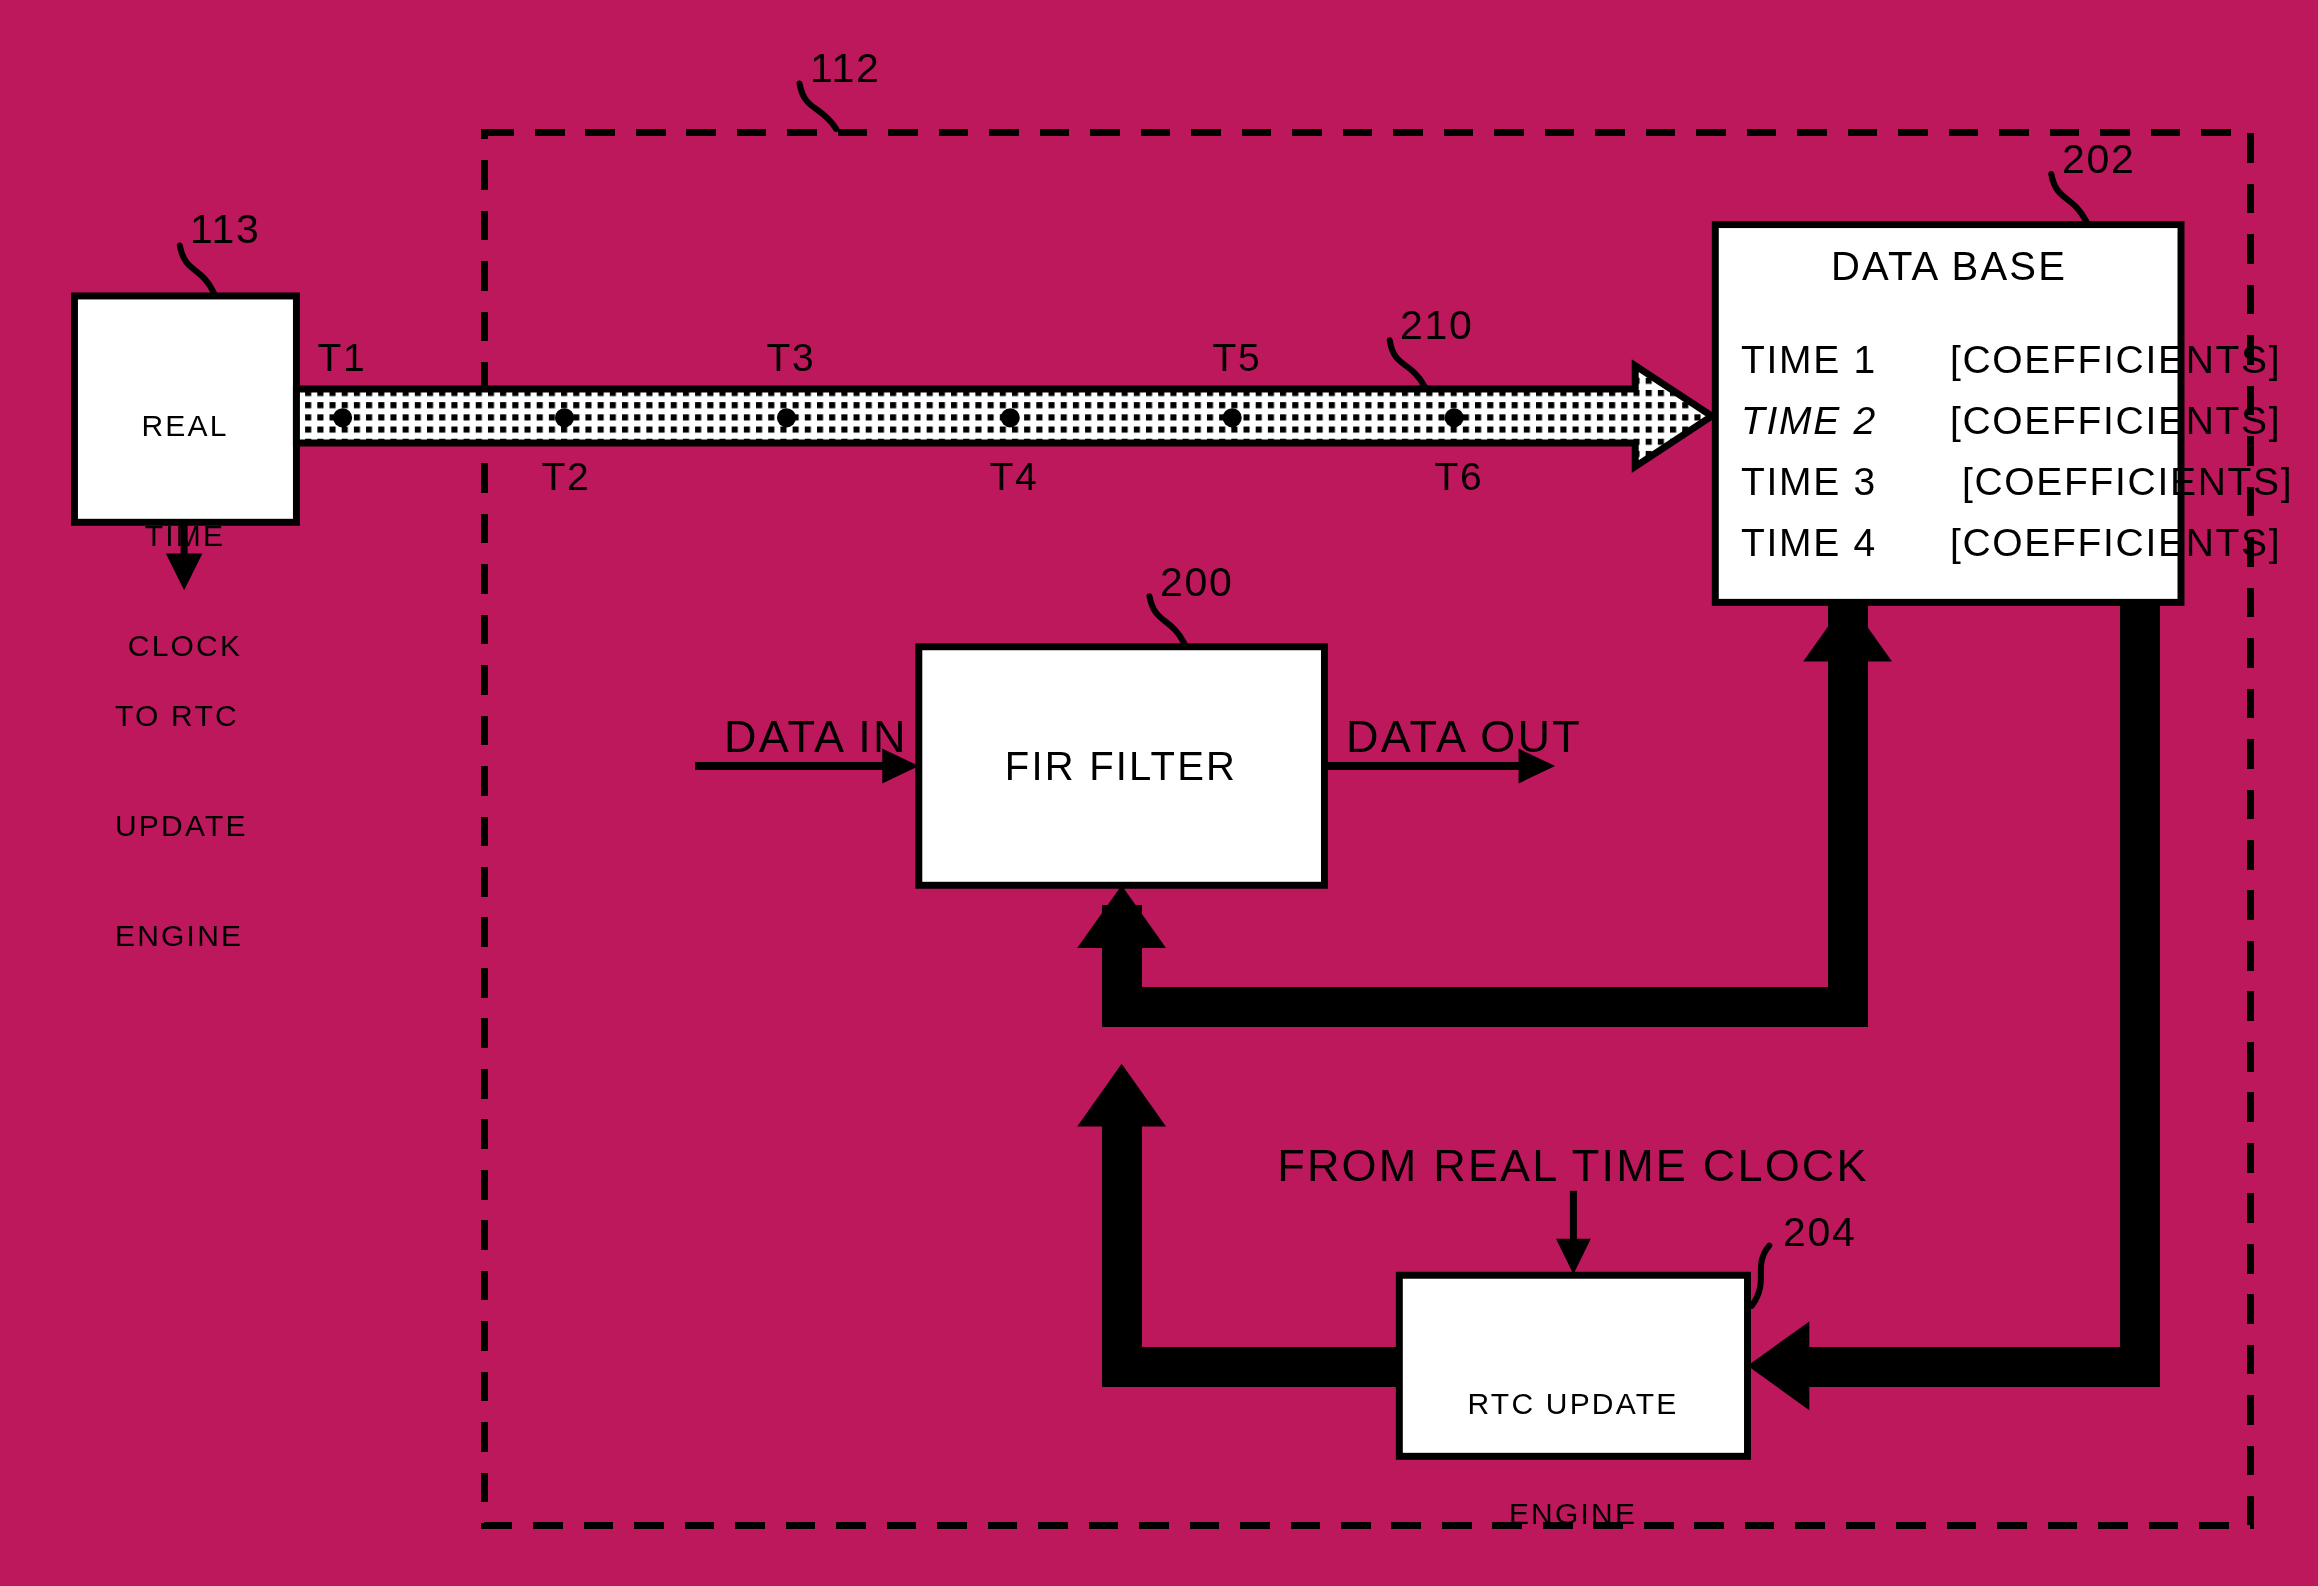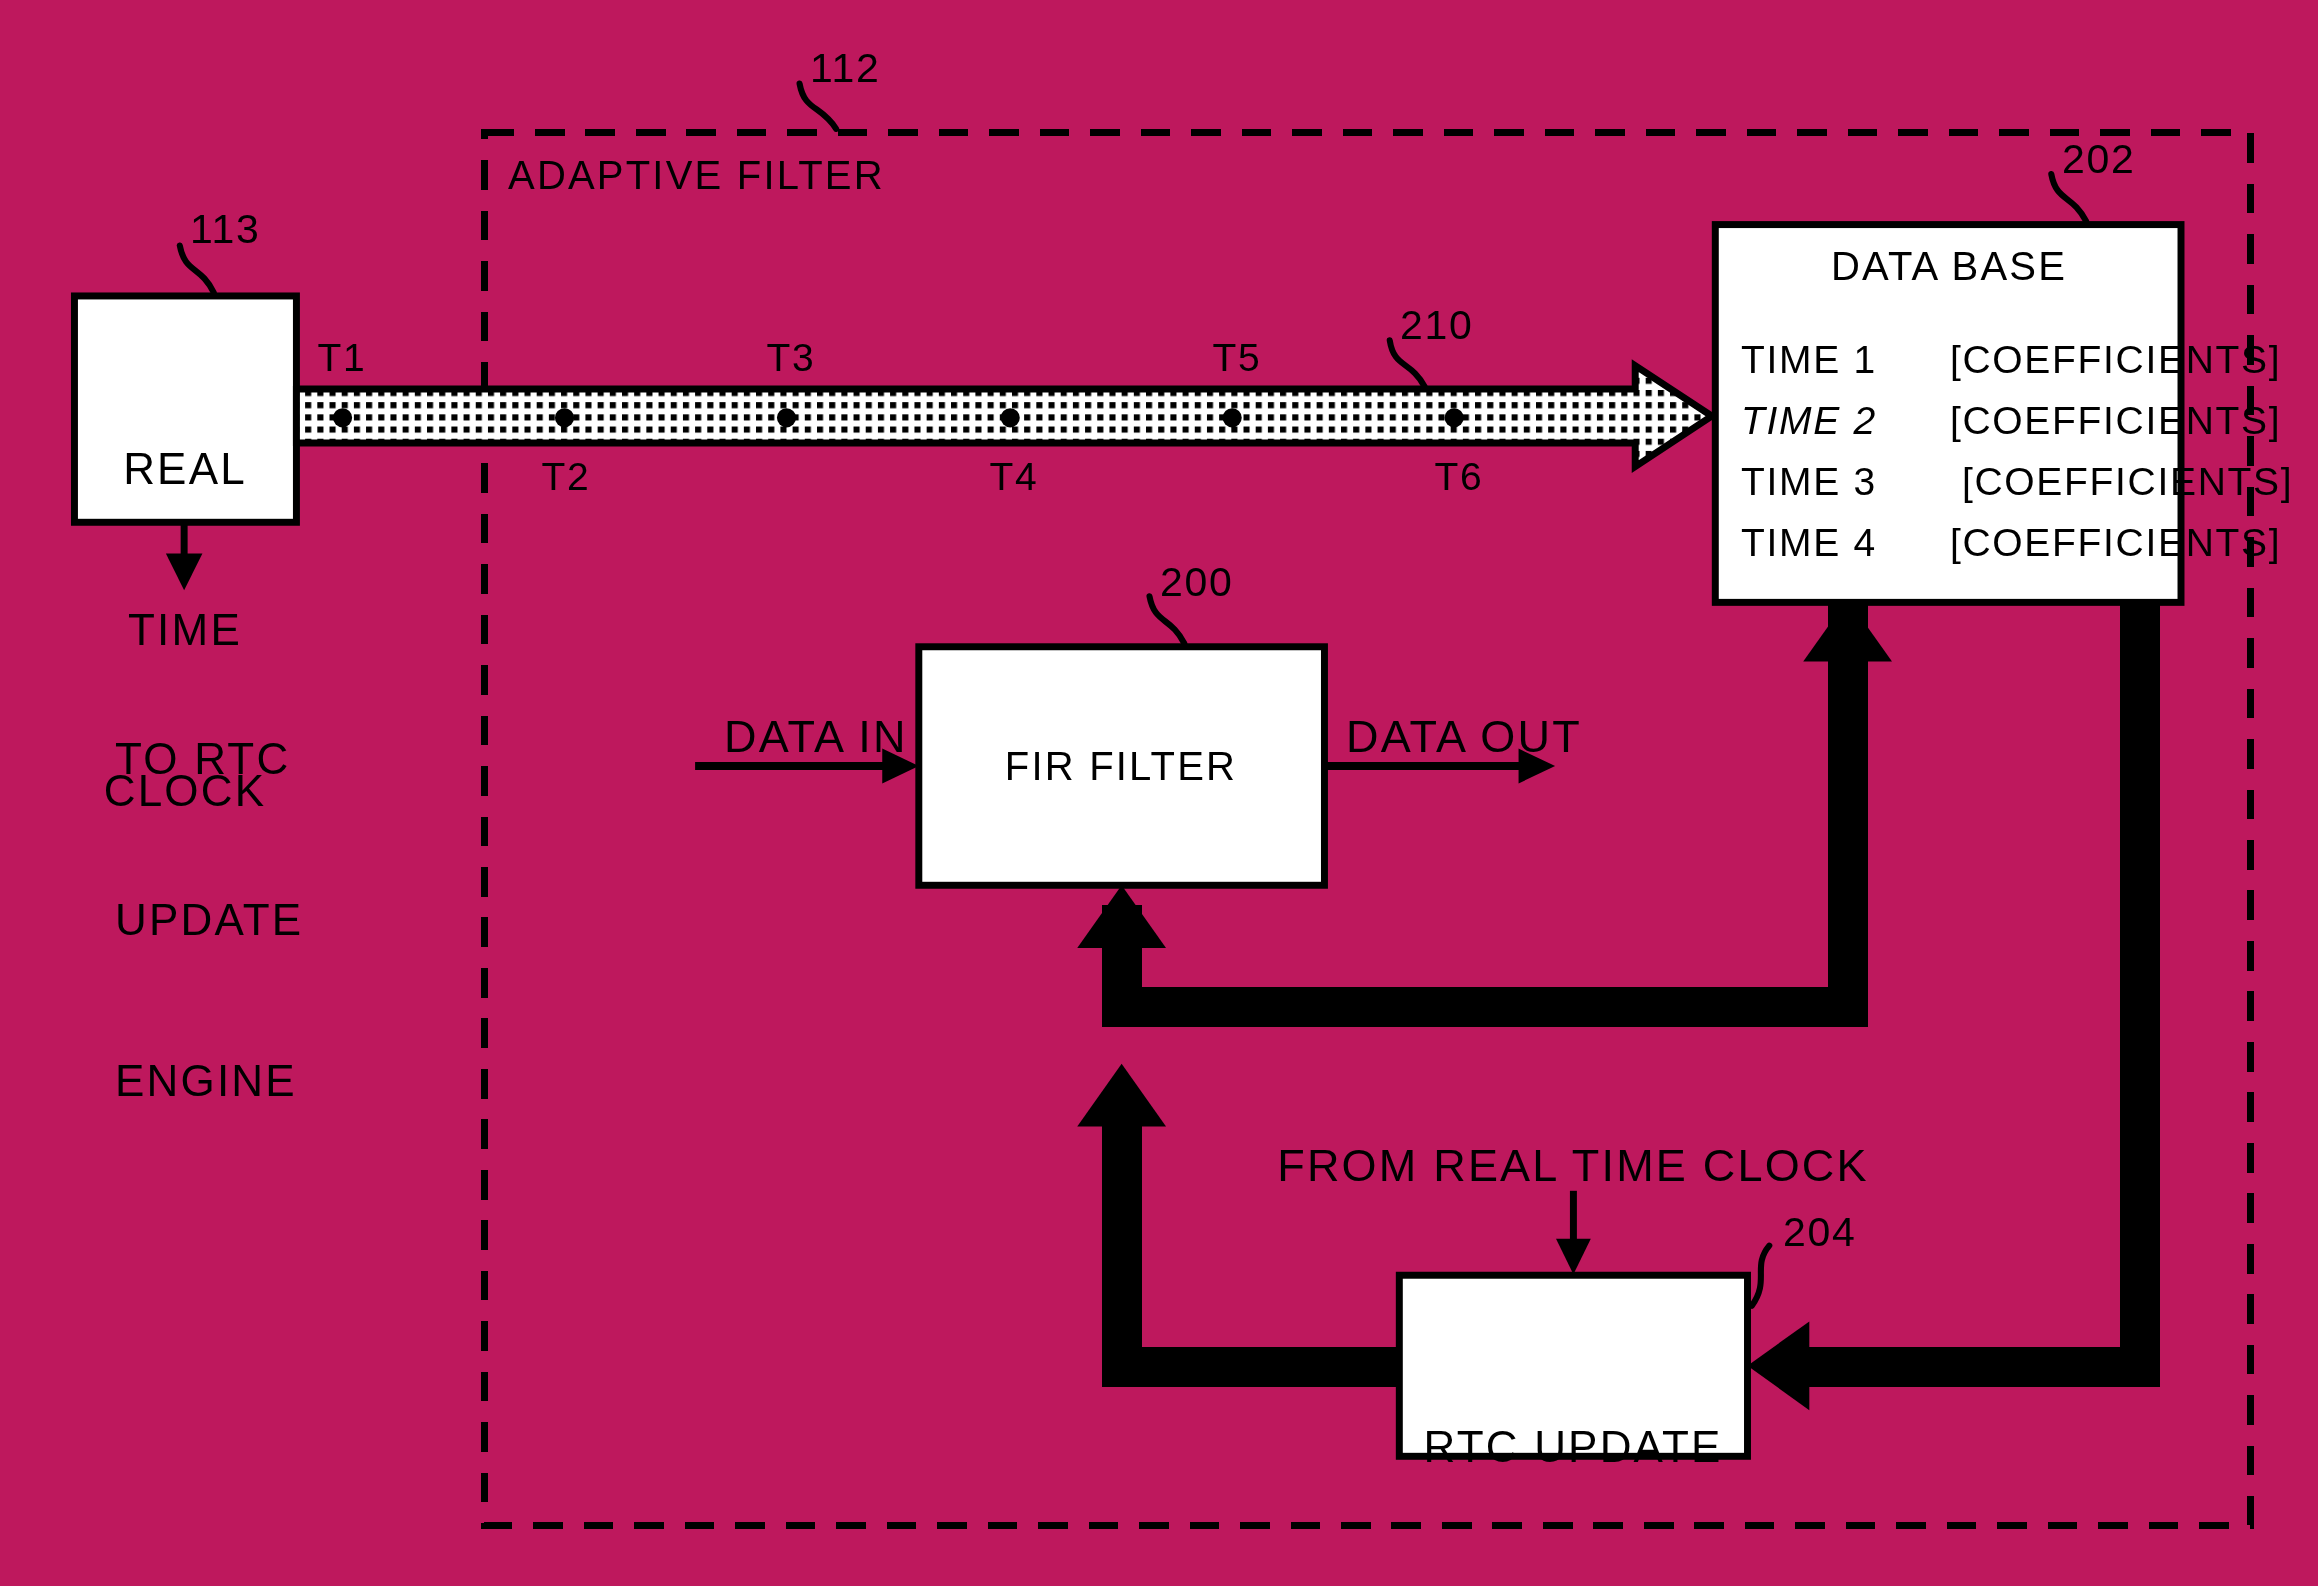--- a/index.html
+++ b/index.html
@@ -52,21 +52,21 @@
   .tick {
     font-size: 39px;
     letter-spacing: 1.7px;
   }
   .flow {
     font-size: 45px;
     letter-spacing: 2.2px;
     text-align: center;
   }
   .stacked {
-    font-size: 44px;
+    font-size: 30px;
     text-align: center;
     line-height: 1.22;
     letter-spacing: 2.2px;
   }
   .center-x {
     transform: translateX(-50%);
   }
 </style>
 </head>
 <body>
@@ -139,21 +139,20 @@
     <polygon points="1288,1222 1237,1294 1339,1294" fill="#000000"></polygon>
   </svg>
 
   <div class="lbl ref" style="left:810px; top:48px;">112</div>
   <div class="lbl ref" style="left:190px; top:209px;">113</div>
   <div class="lbl ref" style="left:1400px; top:305px;">210</div>
   <div class="lbl ref" style="left:2062px; top:139px;">202</div>
   <div class="lbl ref" style="left:1160px; top:562px;">200</div>
   <div class="lbl ref" style="left:1783px; top:1212px;">204</div>
 
-  <div class="lbl blocktext" style="left:508px; top:155px; text-align:left;">ADAPTIVE FILTER</div>
 
   <div class="lbl stacked center-x" style="left:185px; top:335px; width:218px;">
     <div>REAL</div>
     <div>TIME</div>
     <div>CLOCK</div>
   </div>
 
   <div class="lbl stacked" style="left:115px; top:625px; text-align:left;">
     <div>TO RTC</div>
     <div>UPDATE</div>

